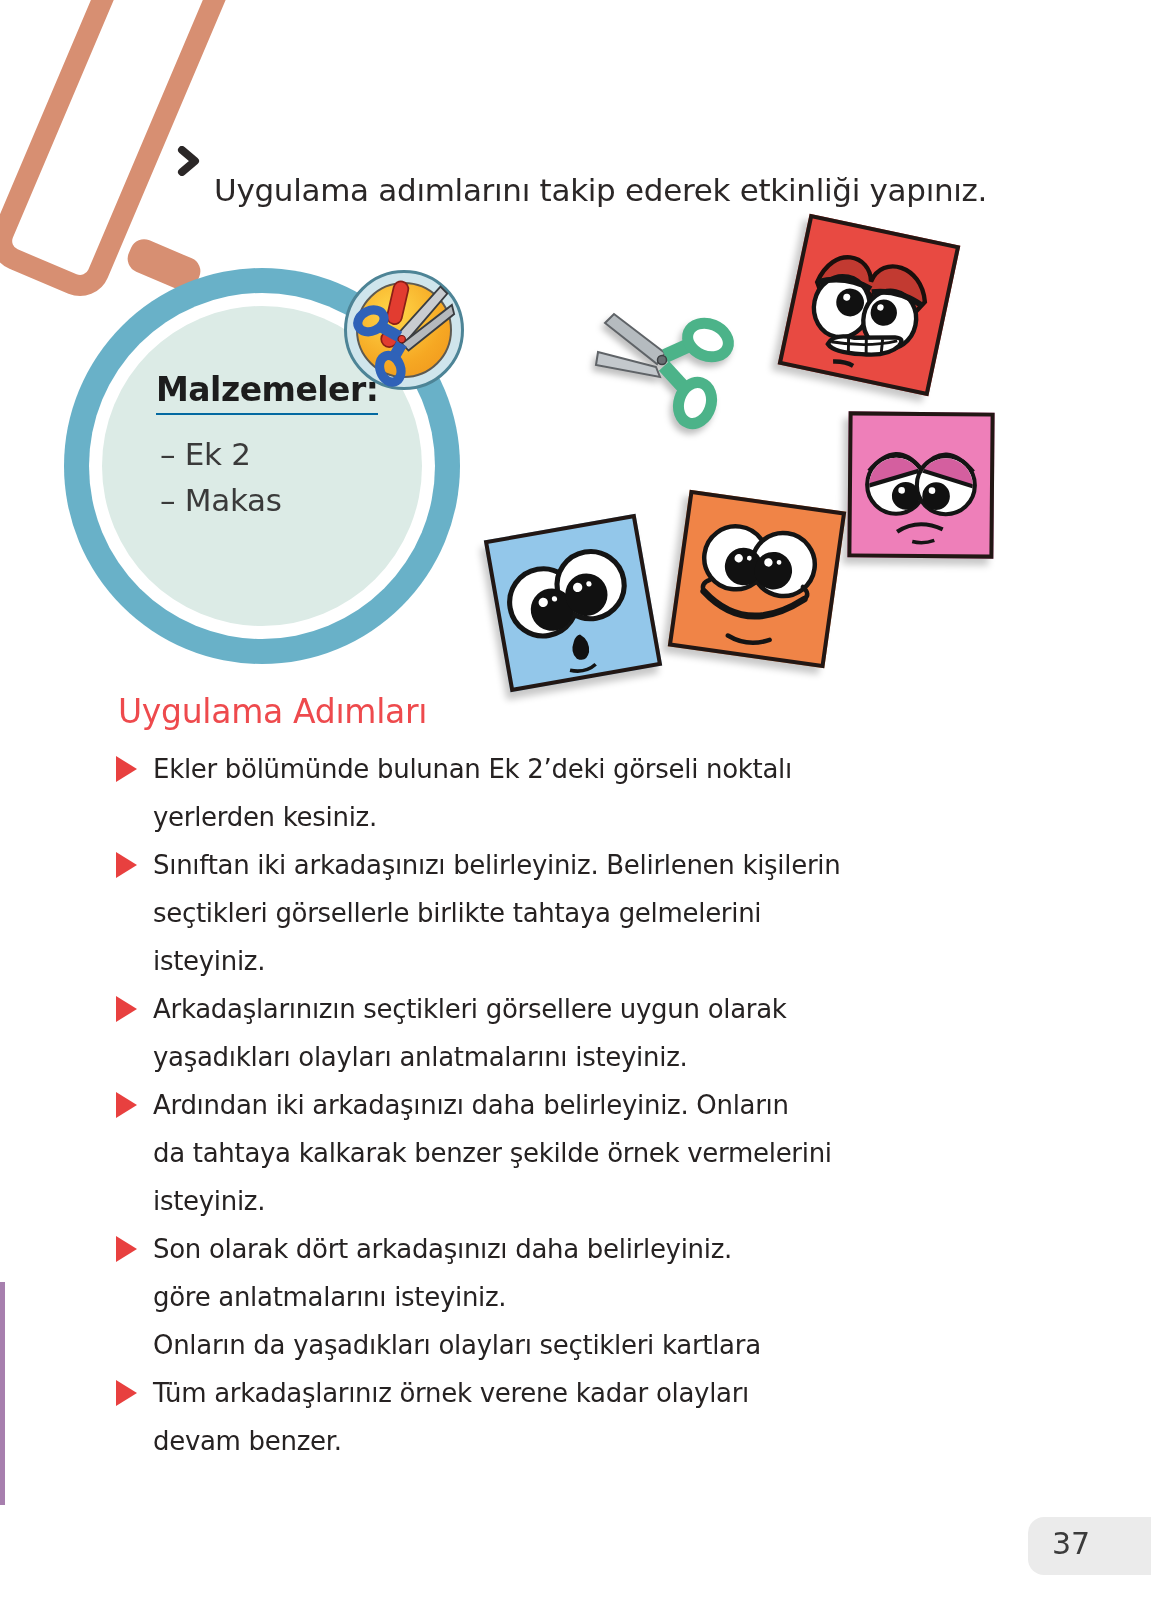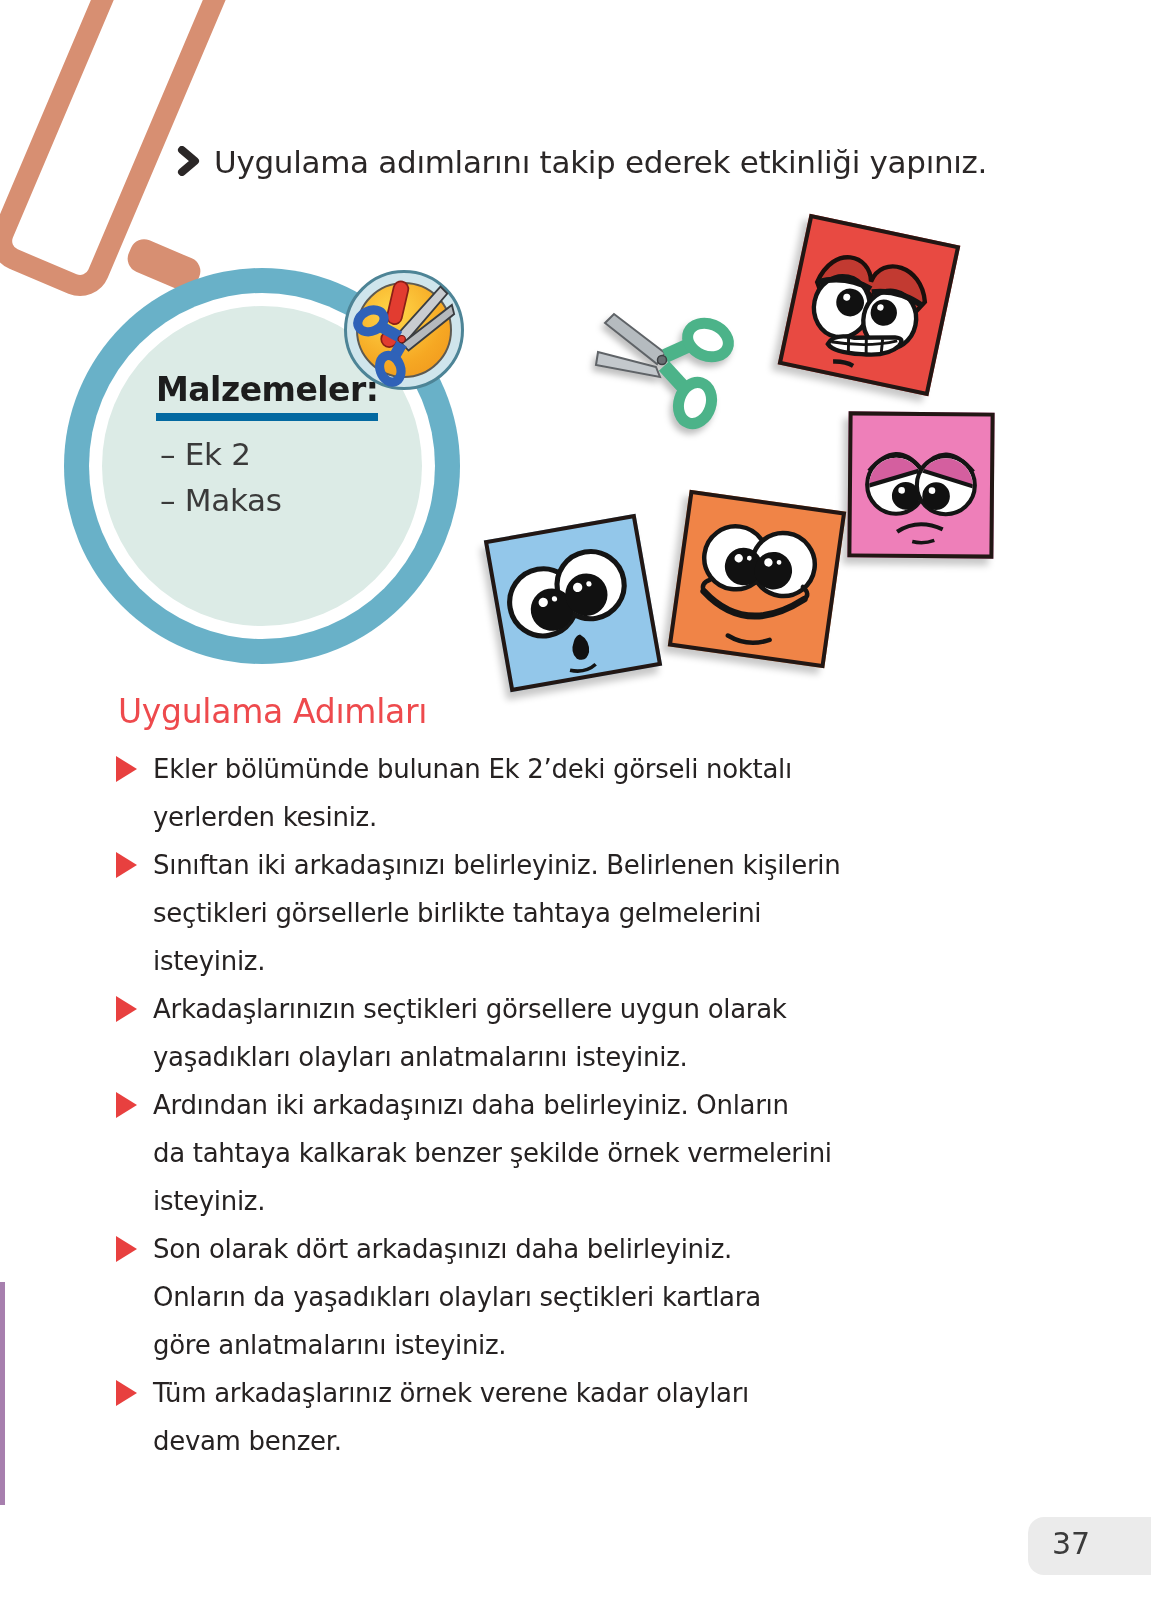--- a/index.html
+++ b/index.html
@@ -3,40 +3,40 @@
 <meta charset="utf-8">
 <style>
   html,body{margin:0;padding:0;background:#ffffff;}
   #page{
     position:relative;width:1151px;height:1624px;background:#ffffff;overflow:hidden;
     font-family:"DejaVu Sans","Liberation Sans",sans-serif;color:#2a2626;
   }
   
   .intro{position:absolute;left:176px;top:140px;display:flex;align-items:flex-start;}
   .intro .chev{width:26px;height:30px;margin-top:6px;}
-  .intro .txt{font-size:31px;letter-spacing:-0.3px;margin-left:12px;line-height:44px;color:#2b2727;}
+  .intro .txt{font-size:31px;letter-spacing:-0.3px;margin-left:12px;line-height:44px;color:#2b2727;margin-top:28px;}
   
   .mag-handle{
     position:absolute;left:50px;top:-78px;width:82px;height:332px;
     border:21px solid #d78f72;border-radius:30px;background:#ffffff;
     transform:rotate(23deg);
   }
   .mag-ferrule{
     position:absolute;left:127px;top:248px;width:74px;height:34px;
     background:#d78f72;border-radius:14px;transform:rotate(23deg);
   }
   .lens{
     position:absolute;left:64px;top:268px;width:396px;height:396px;border-radius:50%;
     background:#69b1c8;
   }
   .lens .gap{position:absolute;left:25px;top:25px;width:346px;height:346px;border-radius:50%;background:#ffffff;}
   .lens .fill{position:absolute;left:38px;top:38px;width:320px;height:320px;border-radius:50%;background:#dcebe6;}
   .materials-title{
     position:absolute;left:92px;top:102px;font-size:33px;font-weight:bold;color:#1d1d1d;
-    border-bottom:8px solid #0369a1;padding-bottom:4px;letter-spacing:-0.5px;
+    border-bottom:2px solid #0369a1;padding-bottom:4px;letter-spacing:-0.5px;
   }
   .materials-item{position:absolute;left:96px;font-size:31px;color:#3a3a3a;letter-spacing:-0.3px;}
   .materials-item.i0{top:168px;}
   .materials-item.i1{top:214px;}
   
   .badge{
     position:absolute;left:344px;top:270px;width:114px;height:114px;border-radius:50%;
     background:#cfe5ec;border:3px solid #4d8496;z-index:5;
   }
   .badge .inner{
@@ -230,22 +230,22 @@
     <div class="step">
       <span class="tri"></span>
       <span class="ln">Ardından iki arkadaşınızı daha belirleyiniz. Onların</span>
       <span class="ln">da tahtaya kalkarak benzer şekilde örnek vermelerini</span>
       <span class="ln">isteyiniz.</span>
     </div>
 
     <div class="step">
       <span class="tri"></span>
       <span class="ln">Son olarak dört arkadaşınızı daha belirleyiniz.</span>
+      <span class="ln">göre anlatmalarını isteyiniz.</span>
       <span class="ln">Onların da yaşadıkları olayları seçtikleri kartlara</span>
-      <span class="ln">göre anlatmalarını isteyiniz.</span>
     </div>
 
     <div class="step">
       <span class="tri"></span>
       <span class="ln">Tüm arkadaşlarınız örnek verene kadar olayları</span>
       <span class="ln">devam benzer.</span>
     </div>
   </div>
 
   <div class="page-num">37</div>

